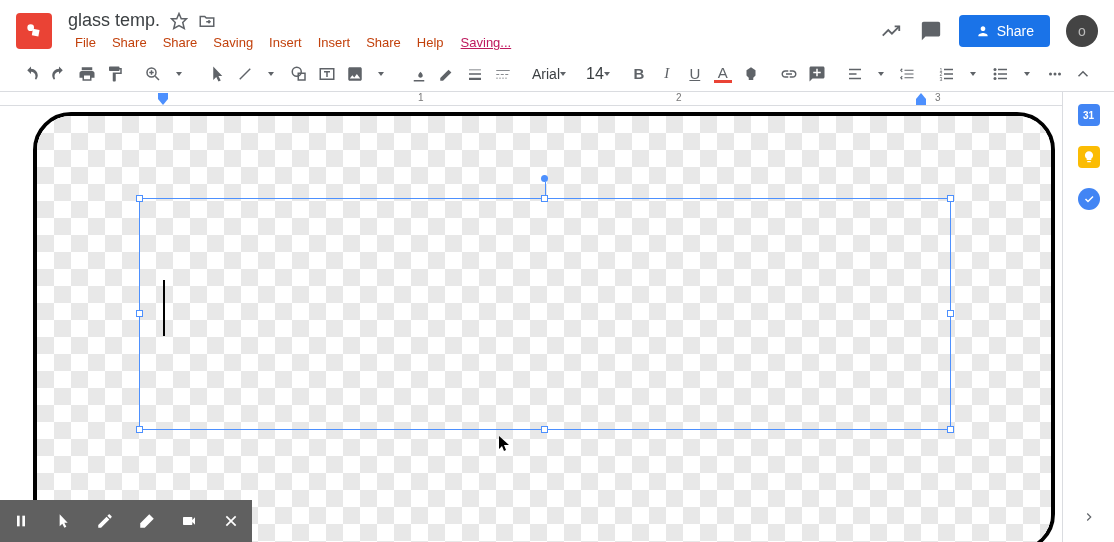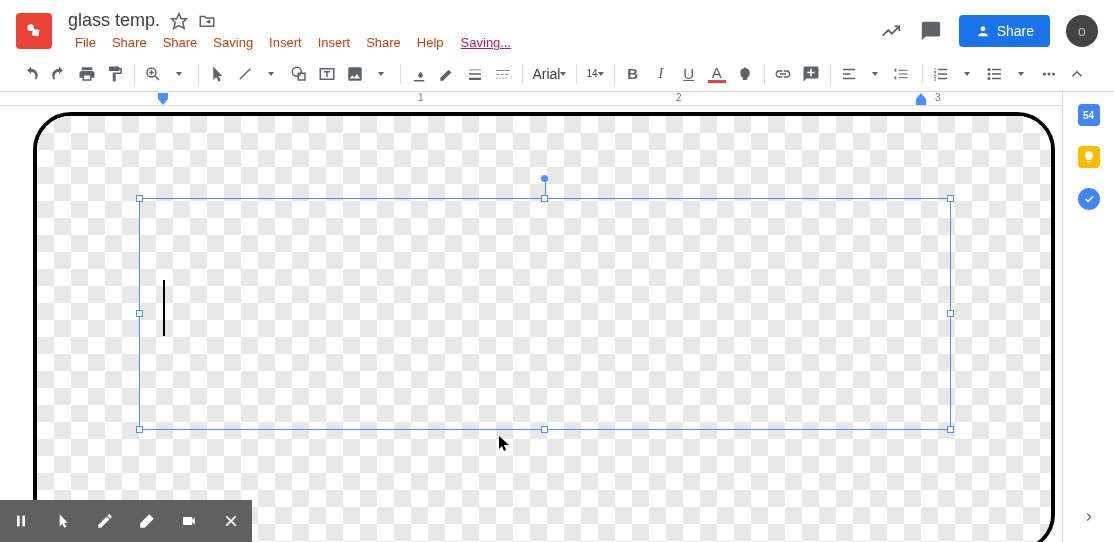--- a/index.html
+++ b/index.html
@@ -21,21 +21,21 @@
   .share-btn { background: #1a73e8; color: #fff; display: flex; align-items: flex-end; gap: 6px; padding: 8px 16px; border-radius: 4px; font-size: 14px; font-weight: 500; cursor: pointer; }
   .avatar { width: 32px; height: 32px; border-radius: 50%; background: #444; color: #bbb; display: flex; align-items: center; justify-content: center; font-size: 14px; cursor: pointer; }
   
   
   .toolbar { display: flex; align-items: center; padding: 4px 18px; border-bottom: 1px solid #dadce0; height: 36px; gap: 2px; }
   .tb-btn { min-width: 26px; height: 26px; display: flex; align-items: center; justify-content: center; color: #5f6368; cursor: pointer; border-radius: 3px; position: relative; }
   .tb-btn svg { width: 18px; height: 18px; }
   .tb-sep { width: 1px; height: 20px; background: #dadce0; margin: 0 4px; }
   .tb-drop { width: 8px; margin-left: -2px; display: flex; align-items: center; justify-content: center; }
   .font-name { width: 80px; font-size: 14px; color: #3c4043; padding: 2px 4px; display: flex; align-items: center; justify-content: space-between; cursor: pointer; }
-  .font-size { width: 40px; font-size: 10px; color: #3c4043; padding: 2px 4px; display: flex; align-items: center; justify-content: space-between; cursor: pointer; }
+  .font-size { width: 40px; font-size: 16px; color: #3c4043; padding: 2px 4px; display: flex; align-items: center; justify-content: space-between; cursor: pointer; }
   .bold { font-weight: bold; font-size: 15px; }
   .italic { font-style: italic; font-size: 15px; font-family: serif; }
   .underline { text-decoration: underline; font-size: 15px; }
   .text-color { font-size: 15px; display: flex; flex-direction: column; align-items: center; }
   .text-color-line { width: 18px; height: 3px; background: #ea4335; margin-top: -1px; }
   .collapse-arrow { margin-left: auto; margin-right: 6px; }
   
   
   .main-wrap { display: flex; height: calc(100% - 92px); }
   .canvas-area { flex: 1; position: relative; overflow: hidden; background: #fff; }
@@ -352,21 +352,21 @@
         <div class="cursor"></div>
         <div class="mouse-cursor">
           <svg width="12" height="16" viewBox="0 0 12 16">
               <path d="M0 0l0 13 3-3 2 5 2-1-2-5 5 0z" fill="#000"></path>
             </svg>
         </div>
       </div>
     </div>
   </div>
   <div class="side-panel">
-    <div class="side-app" style="background:#4285f4;color:#fff;font-size:10px;font-weight:bold">54</div>
+    <div class="side-app" style="background:#4285f4;color:#fff;font-size:10px;font-weight:bold">31</div>
     <div class="side-app" style="background:#fbbc04">
       <svg width="14" height="14" viewBox="0 0 24 24" fill="#fff">
           <path d="M9 21h6v-2H9v2zm3-19C8 2 5 5 5 9c0 2.4 1.2 4.5 3 5.7V17h8v-2.3c1.8-1.3 3-3.3 3-5.7 0-4-3-7-7-7z"></path>
         </svg>
     </div>
     <div class="side-app" style="background:#4285f4;border-radius:50%">
       <svg width="12" height="12" viewBox="0 0 24 24" fill="none" stroke="#fff" stroke-width="3">
           <polyline points="5,12 10,17 20,7"></polyline>
         </svg>
     </div>

